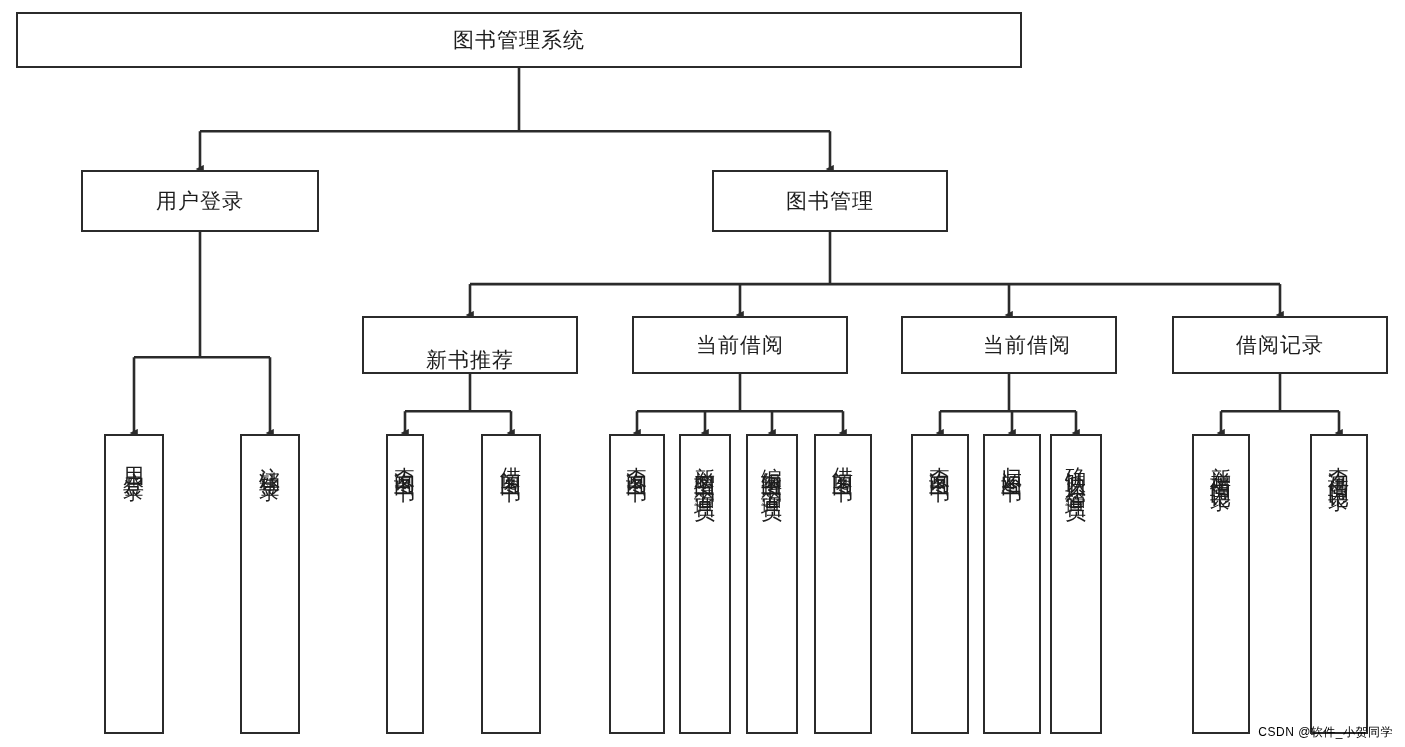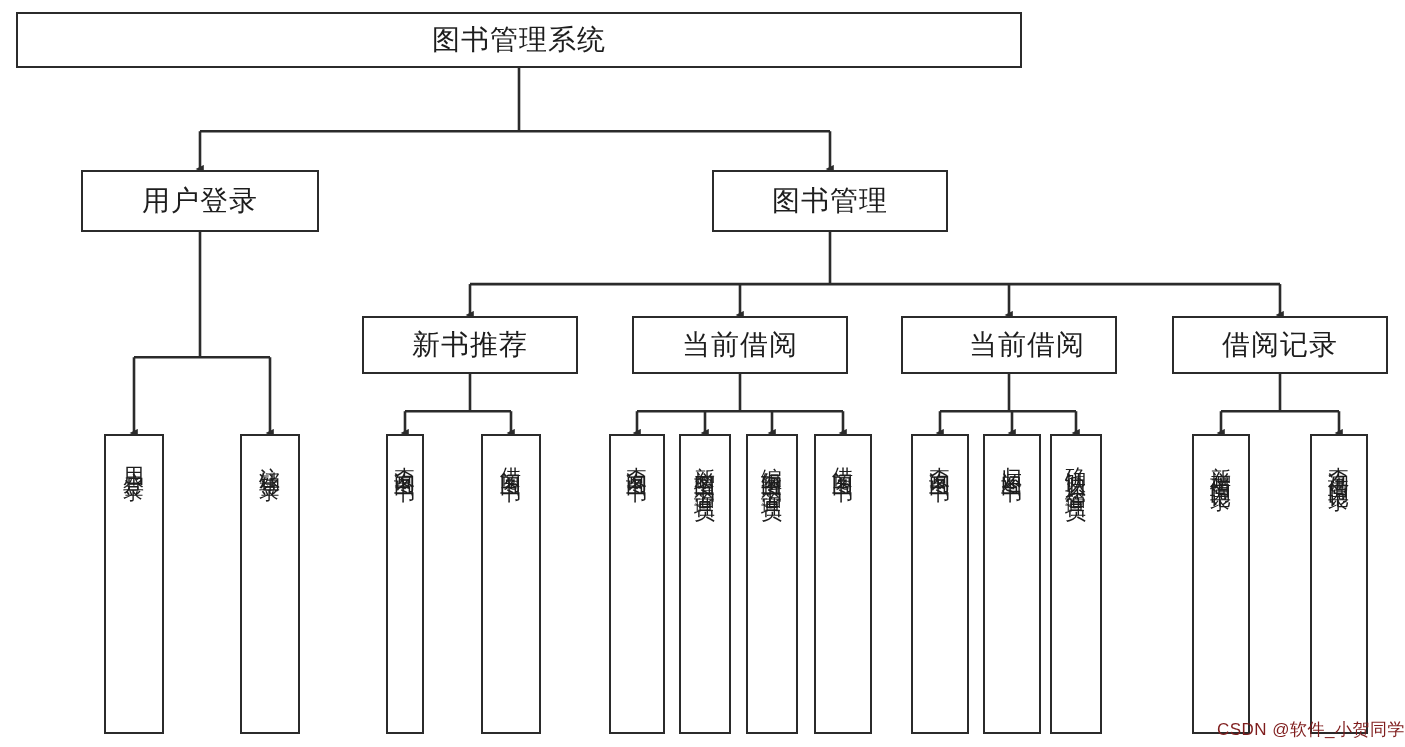--- a/index.html
+++ b/index.html
@@ -25,21 +25,21 @@
     position:absolute;
     box-sizing:border-box;
     border:2.4px solid #2b2b2b;
     background:#ffffff;
     display:flex;
     align-items:center;
     justify-content:center;
     z-index:2;
   }
   .node .label{
-    font-size:28px;
+    font-size:21px;
     line-height:1.15;
     color:#1d1d1d;
     letter-spacing:1px;
     white-space:nowrap;
   }
   .node.leaf{
     align-items:flex-start;
     justify-content:center;
     padding-top:14px;
   }
@@ -48,24 +48,24 @@
     text-orientation:upright;
     -webkit-text-orientation:upright;
     font-size:21px;
     letter-spacing:5px;
     line-height:1;
     white-space:nowrap;
     display:block;
   }
   .watermark{
     position:absolute;
-    right:0;
+    right:12px;
     bottom:6px;
-    font-size:17px;
-    color:#7f1d1d;
+    font-size:12px;
+    color:#000000;
     letter-spacing:0.5px;
     z-index:5;
     white-space:nowrap;
   }
 </style>
 </head>
 <body>
 
 <div id="stage">
 
@@ -115,21 +115,21 @@
   <div id="node-layer">
       <div class="node" style="left: 16px; top: 12px; width: 1006px; height: 56px;">
         <span class="label">图书管理系统</span>
       </div>
       <div class="node" style="left: 81px; top: 170px; width: 238px; height: 62px;">
         <span class="label">用户登录</span>
       </div>
       <div class="node" style="left: 712px; top: 170px; width: 236px; height: 62px;">
         <span class="label">图书管理</span>
       </div>
-      <div class="node" style="left: 362px; top: 316px; width: 216px; height: 58px;">
+      <div class="node" style="left: 362px; top: 316px; width: 216px; height: 58px; align-items: flex-end;">
         <span class="label">新书推荐</span>
       </div>
       <div class="node" style="left: 632px; top: 316px; width: 216px; height: 58px;">
         <span class="label">当前借阅</span>
       </div>
       <div class="node" style="left: 901px; top: 316px; width: 216px; height: 58px; padding-left: 36px;">
         <span class="label">当前借阅</span>
       </div>
       <div class="node" style="left: 1172px; top: 316px; width: 216px; height: 58px;">
         <span class="label">借阅记录</span>

